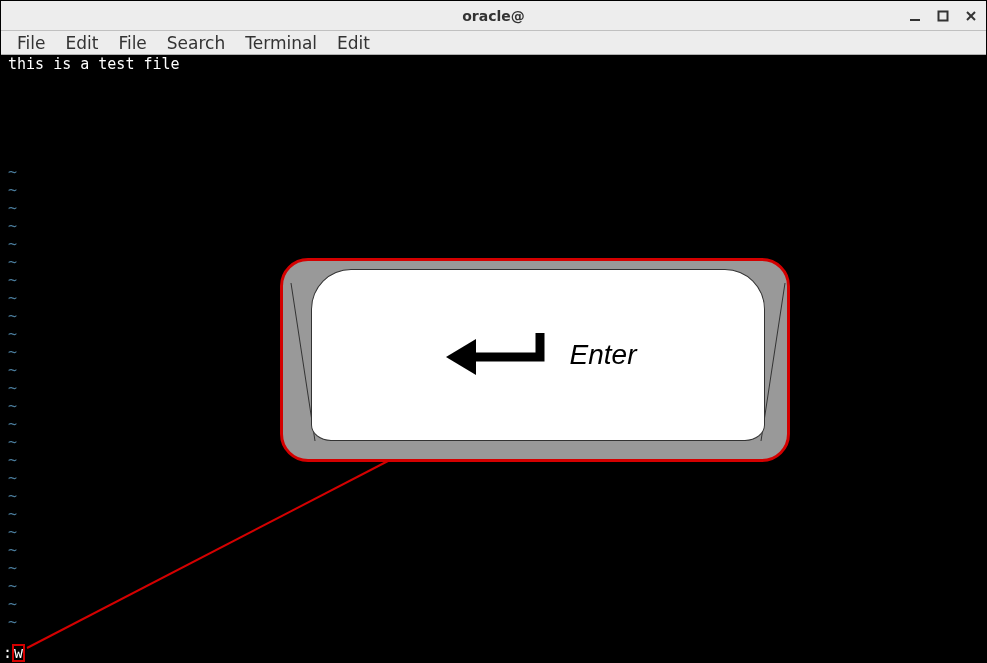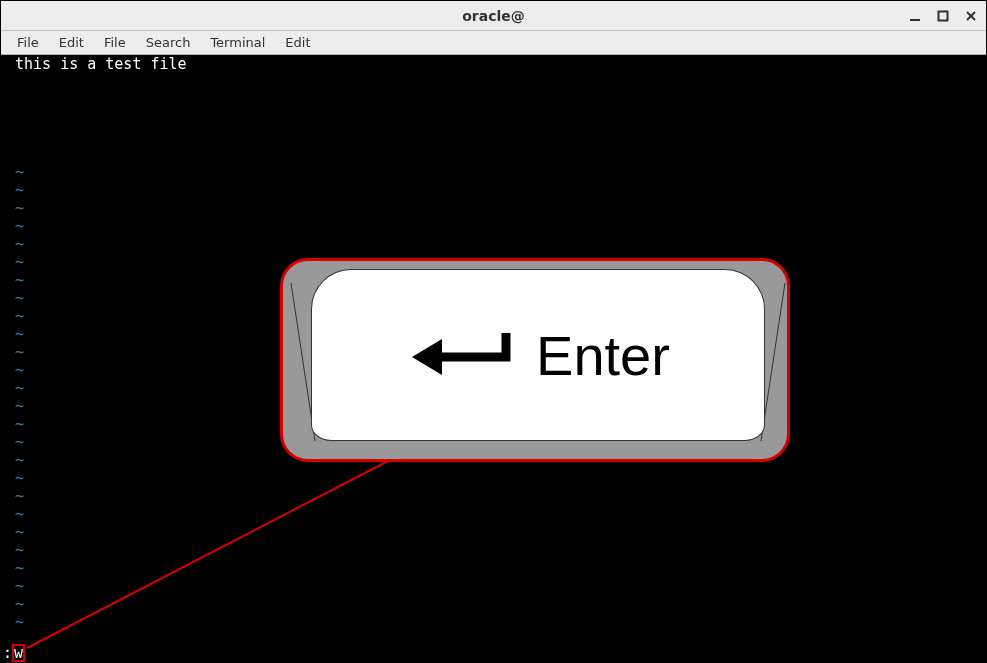--- a/index.html
+++ b/index.html
@@ -57,21 +57,21 @@
       font-weight: bold;
       color: #333;
     }
     .menubar {
       height: 24px;
       background: #ededed;
       display: flex;
       align-items: center;
       padding: 0 6px;
       border-bottom: 1px solid #b0b0b0;
-      font-size: 13px;
+      font-size: 17px;
       color: #333;
       text-align: center;
     }
     .menu-item {
       padding: 2px 10px;
       cursor: pointer;
     }
     .terminal {
       flex: 1;
       background: #000;
@@ -82,21 +82,21 @@
       position: relative;
       padding: 0;
     }
     .term-line {
       white-space: pre;
       height: 18px;
     }
     .term-content {
       position: absolute;
       top: 0;
-      left: 14px;
+      left: 7px;
       right: 0;
     }
     .tilde {
       color: #4a7c9c;
     }
     .command-line {
       position: absolute;
       bottom: 0;
       left: 2px;
       color: #fff;
@@ -138,23 +138,24 @@
       height: 172px;
       background: #fff;
       border: 1px solid #333;
       border-radius: 40px 40px 20px 20px / 40px 40px 16px 16px;
       display: flex;
       align-items: center;
       justify-content: center;
       gap: 20px;
     }
     .keytop-label {
-      font-size: 56px;
+      font-size: 28px;
       font-family: Arial, sans-serif;
       color: #000;
+      font-style: italic;
     }
   </style>
 </head>
 <body>
 
 <div class="window">
   <div class="titlebar">
     <span class="titlebar-title">oracle@</span>
     <div class="window-controls">
       <div class="win-btn">

